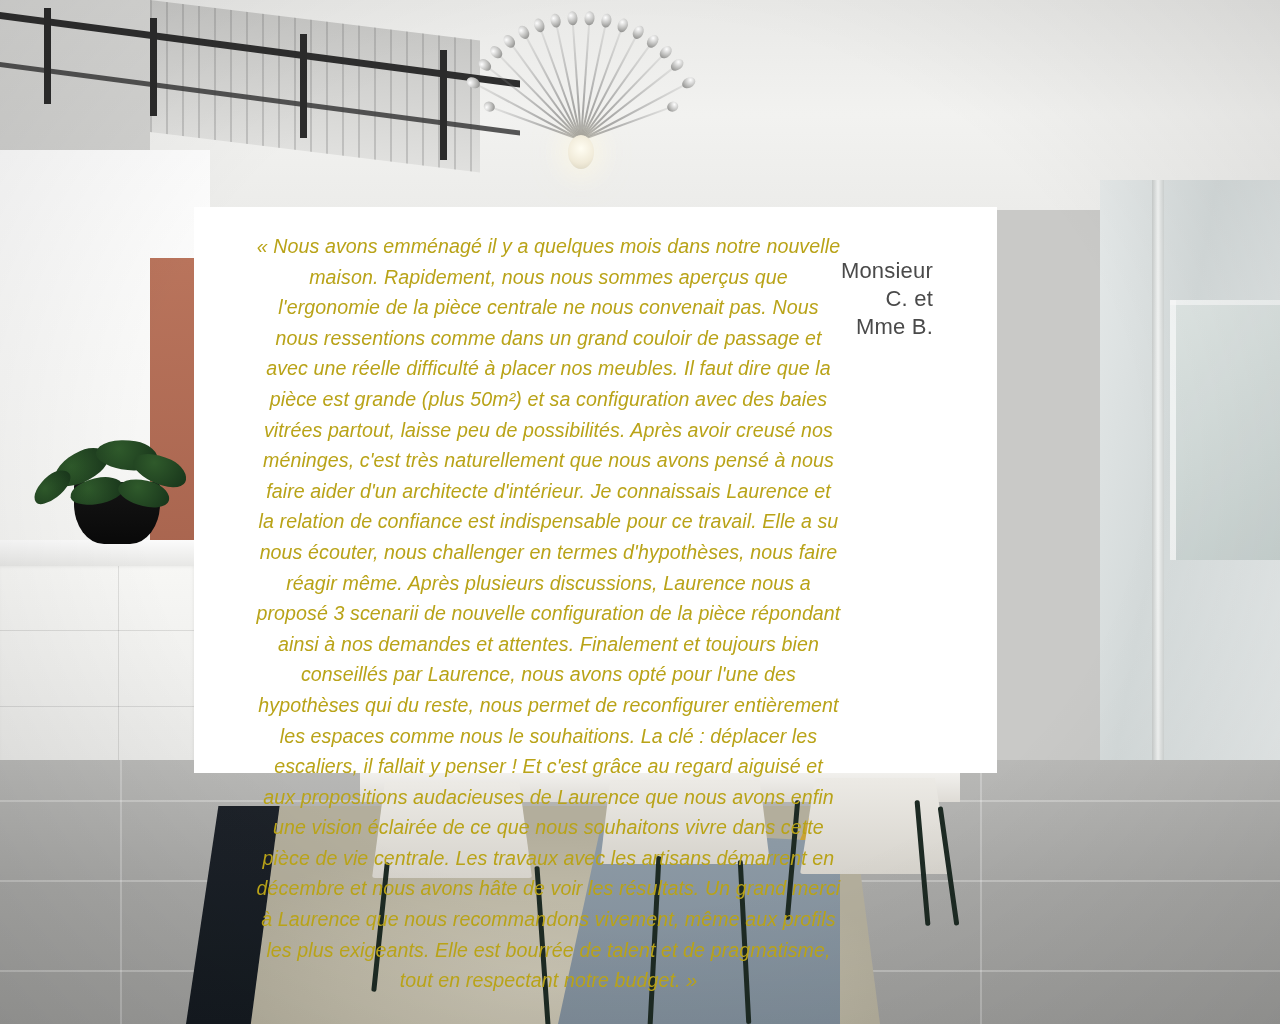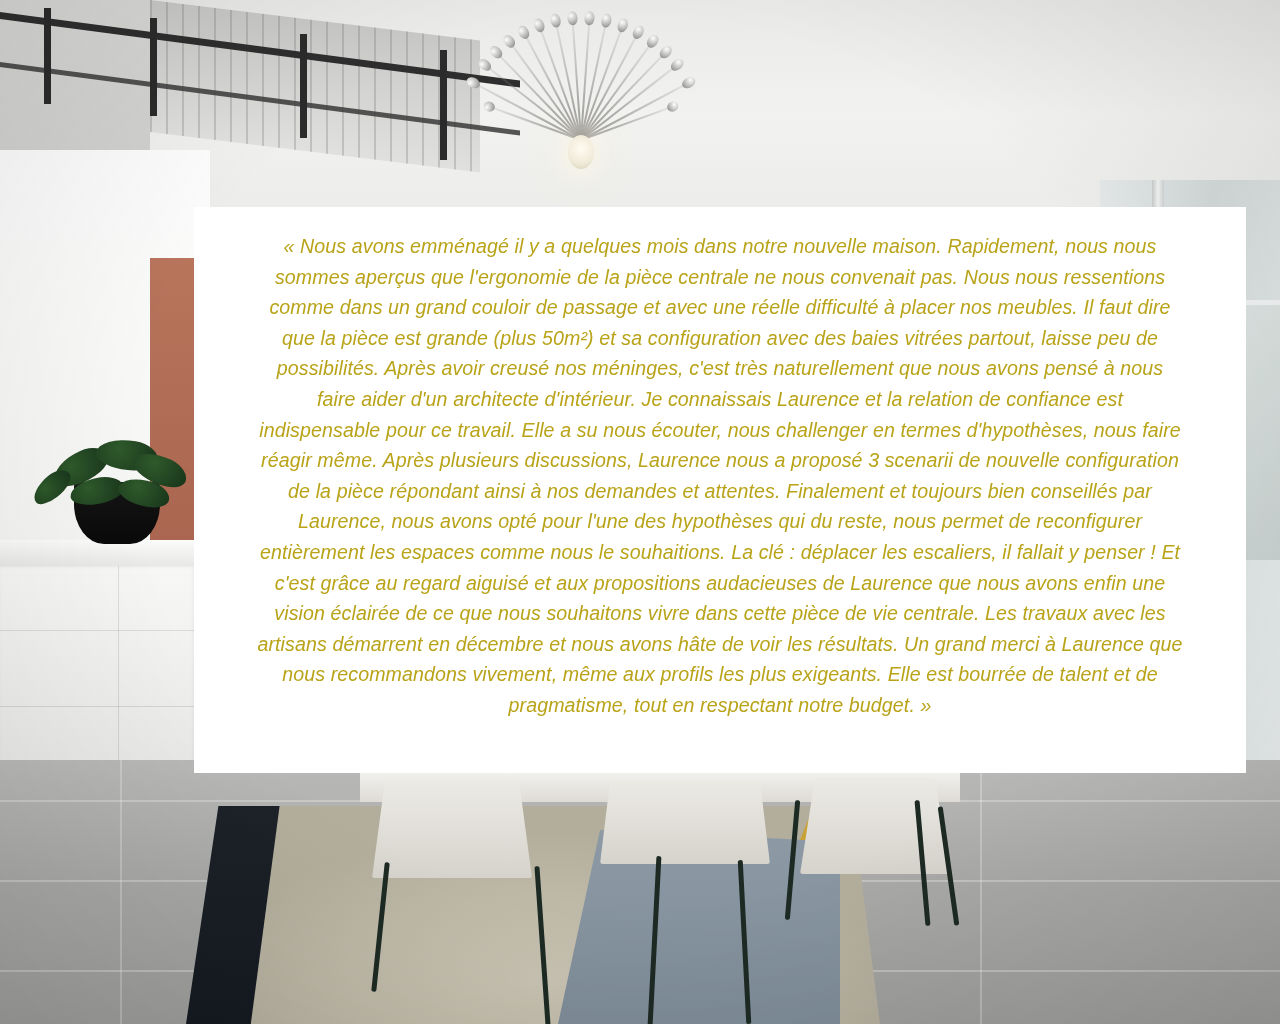--- a/index.html
+++ b/index.html
@@ -216,21 +216,21 @@
     left: 0; top: 0; width: 1280px; height: 1024px;
     background: radial-gradient(ellipse at 50% 45%, rgba(0,0,0,0) 55%, rgba(0,0,0,0.10) 100%);
     pointer-events: none;
   }
 
   
   #testimonial-card {
     position: absolute;
     left: 194px;
     top: 207px;
-    width: 1052px;
+    width: 803px;
     height: 566px;
     background: #ffffff;
     box-sizing: border-box;
     padding: 24px 62px 18px 62px;
     display: flex;
     justify-content: flex-start;
   }
 
   #quote-text {
     color: #b9a318;
@@ -342,15 +342,16 @@
     <div class="leg" style="left:742px; top:860px; height:164px; transform:rotate(-3deg);"></div>
     <div class="leg" style="left:790px; top:800px; height:120px; transform:rotate(5deg);"></div>
     <div class="leg" style="left:920px; top:800px; height:126px; transform:rotate(-5deg);"></div>
     <div class="leg" style="left:946px; top:806px; height:120px; transform:rotate(-8deg);"></div>
 
     <div class="bg-layer vignette"></div>
   </div>
 
   <div id="testimonial-card">
     <p id="quote-text">« Nous avons emménagé il y a quelques mois dans notre nouvelle maison. Rapidement, nous nous sommes aperçus que l'ergonomie de la pièce centrale ne nous convenait pas. Nous nous ressentions comme dans un grand couloir de passage et avec une réelle difficulté à placer nos meubles. Il faut dire que la pièce est grande (plus 50m²) et sa configuration avec des baies vitrées partout, laisse peu de possibilités. Après avoir creusé nos méninges, c'est très naturellement que nous avons pensé à nous faire aider d'un architecte d'intérieur. Je connaissais Laurence et la relation de confiance est indispensable pour ce travail. Elle a su nous écouter, nous challenger en termes d'hypothèses, nous faire réagir même. Après plusieurs discussions, Laurence nous a proposé 3 scenarii de nouvelle configuration de la pièce répondant ainsi à nos demandes et attentes. Finalement et toujours bien conseillés par Laurence, nous avons opté pour l'une des hypothèses qui du reste, nous permet de reconfigurer entièrement les espaces comme nous le souhaitions. La clé : déplacer les escaliers, il fallait y penser ! Et c'est grâce au regard aiguisé et aux propositions audacieuses de Laurence que nous avons enfin une vision éclairée de ce que nous souhaitons vivre dans cette pièce de vie centrale. Les travaux avec les artisans démarrent en décembre et nous avons hâte de voir les résultats. Un grand merci à Laurence que nous recommandons vivement, même aux profils les plus exigeants. Elle est bourrée de talent et de pragmatisme, tout en respectant notre budget. »</p>
+    <div id="signature">Monsieur C. et Mme B.</div>
   </div>
 
 </div>
 
 </body></html>

